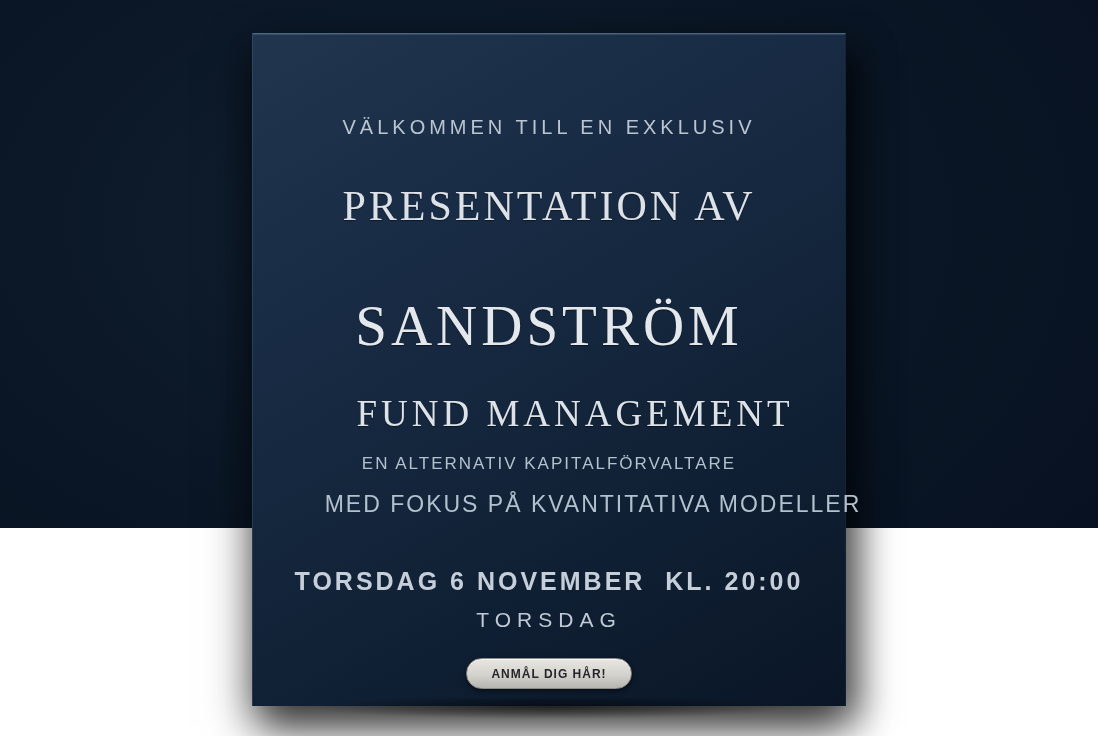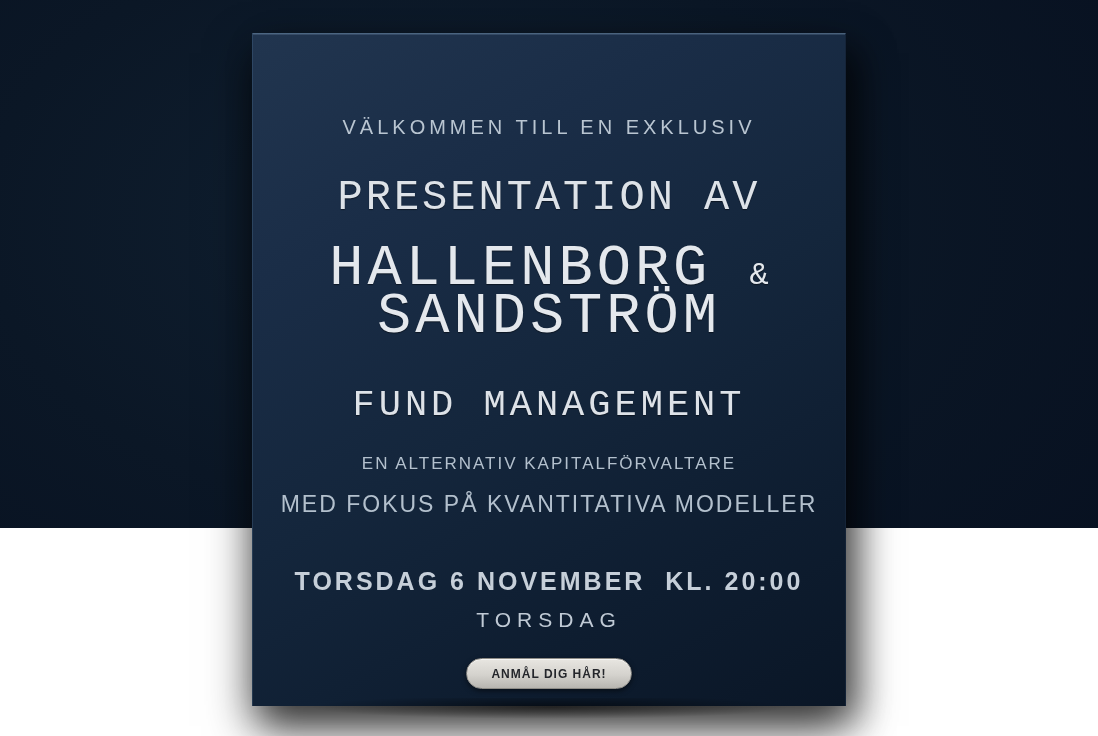--- a/index.html
+++ b/index.html
@@ -62,23 +62,24 @@
 
   .kicker {
     top: 82px;
     font-size: 20px;
     font-weight: 300;
     letter-spacing: 4px;
     color: #b9c5d1;
   }
 
   .serif {
-    font-family: Liberation Mono, monospace;
+    font-family: Liberation Serif, serif;
     color: #dde2e8;
     text-shadow: 0 1px 1px rgba(0,0,0,0.45);
+    margin-top: 8px;
   }
 
   .title-presentation {
     top: 140px;
     font-size: 42px;
     letter-spacing: 3px;
     font-weight: 400;
   }
 
   .name-line1 {
@@ -100,36 +101,38 @@
     letter-spacing: 4px;
     font-weight: 400;
     color: #e4e8ed;
   }
 
   .title-fund {
     top: 350px;
     font-size: 37px;
     letter-spacing: 4px;
     font-weight: 400;
+    padding-left: 26px;
   }
 
   .subtitle1 {
     top: 420px;
     font-size: 17px;
     font-weight: 300;
     letter-spacing: 2px;
     color: #b3c0cd;
   }
 
   .subtitle2 {
     top: 457px;
     font-size: 23px;
     font-weight: 300;
     letter-spacing: 2px;
     color: #b3c0cd;
+    padding-left: 44px;
   }
 
   .date-line {
     top: 533px;
     font-size: 25px;
     font-weight: 700;
     letter-spacing: 3px;
     color: #c6cfd9;
   }
 
@@ -166,21 +169,20 @@
 <body>
 
 <div class="stage">
 
   <div class="card">
 
     <div class="line kicker">VÄLKOMMEN TILL EN EXKLUSIV</div>
 
     <div class="line serif title-presentation">PRESENTATION AV</div>
 
-    <div class="line serif name-line1"><span>HALLENBORG</span><span> </span><span class="name-amp">&amp;</span></div>
 
     <div class="line serif name-line2">SANDSTRÖM</div>
 
     <div class="line serif title-fund">FUND MANAGEMENT</div>
 
     <div class="line subtitle1">EN ALTERNATIV KAPITALFÖRVALTARE</div>
 
     <div class="line subtitle2">MED FOKUS PÅ KVANTITATIVA MODELLER</div>
 
     <div class="line date-line">TORSDAG 6 NOVEMBER  KL. 20:00</div>

